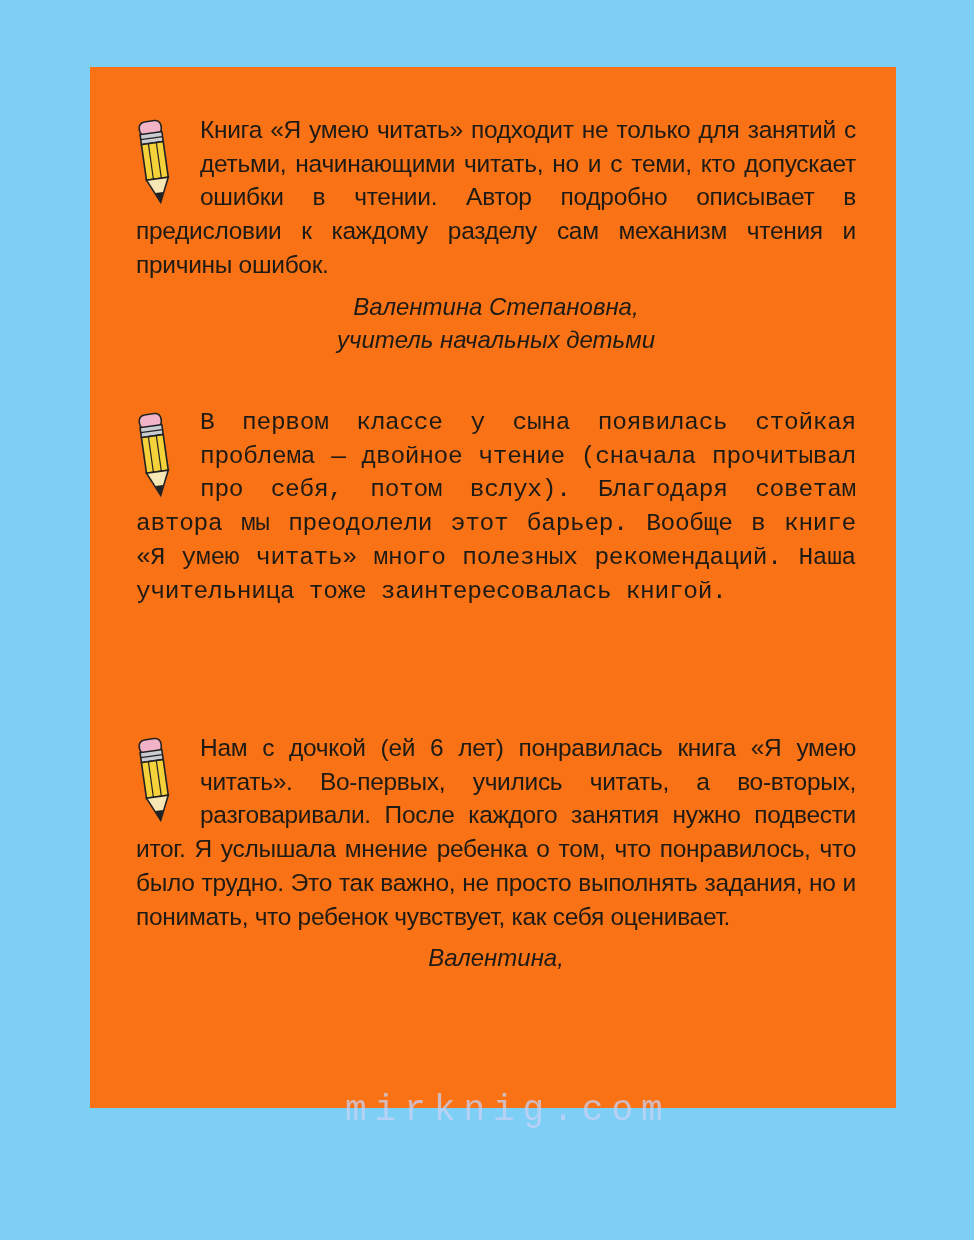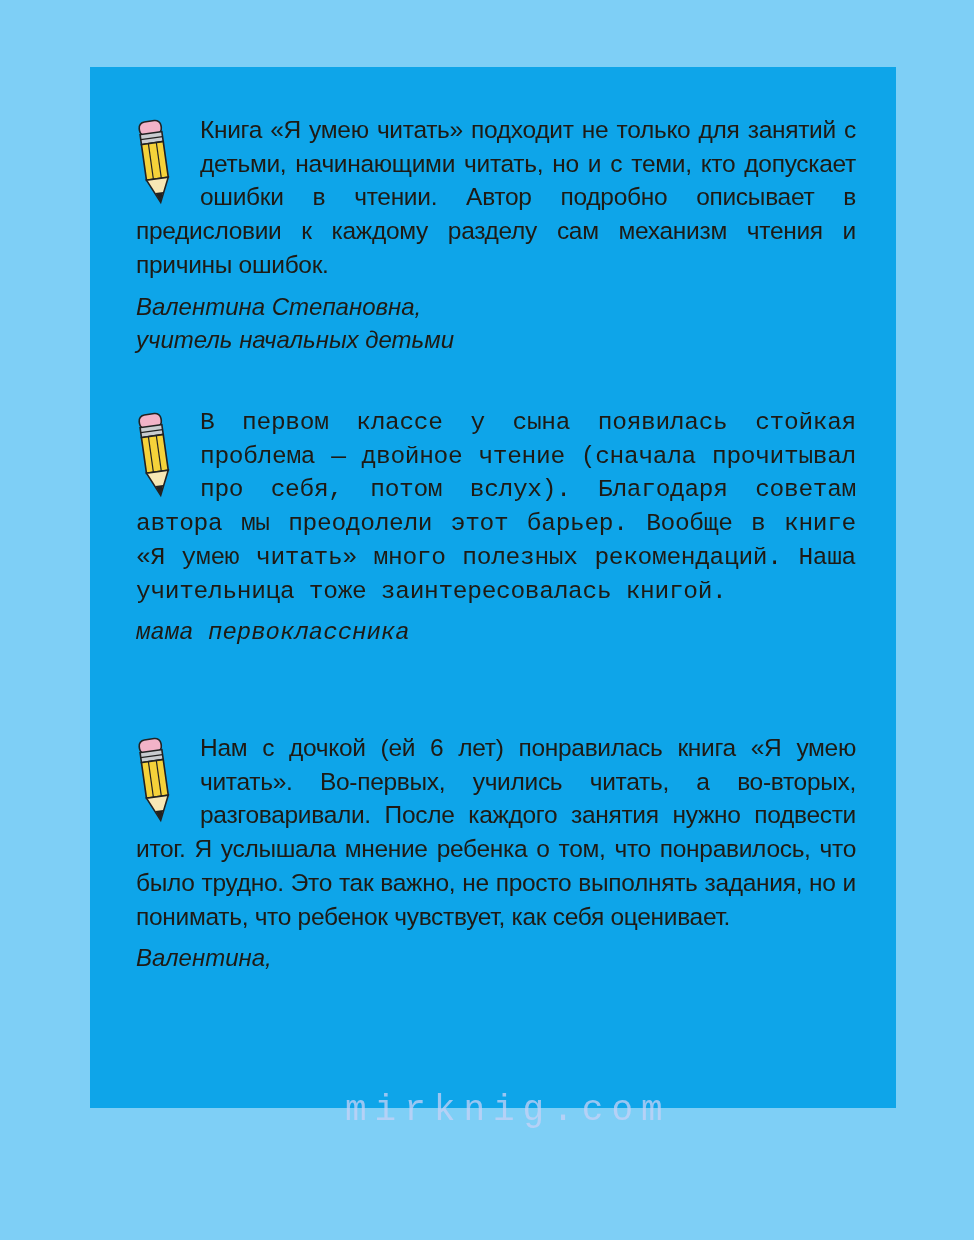--- a/index.html
+++ b/index.html
@@ -13,21 +13,21 @@
       position: relative;
       overflow: hidden;
       font-family: "Liberation Sans", sans-serif;
     }
     .page {
       position: absolute;
       left: 90px;
       top: 67px;
       width: 806px;
       height: 1041px;
-      background: #0ea5e9;
+      background: #f97316;
     }
     .review {
       position: absolute;
       left: 46px;
       width: 720px;
     }
     .review-text {
       font-size: 24.5px;
       line-height: 33.7px;
       color: #1e1a14;
@@ -41,21 +41,21 @@
       height: 96px;
     }
     .pencil {
       position: absolute;
       left: 0;
       top: 6px;
       width: 36px;
       height: 86px;
     }
     .author {
-      text-align: left;
+      text-align: center;
       font-style: italic;
       font-size: 24px;
       line-height: 33px;
       color: #1e1a14;
       margin-top: 8px;
     }
     .author div { display: block; }
     .watermark {
       position: absolute;
       left: 345px;
@@ -99,21 +99,20 @@
         <line x1="8" y1="19" x2="30" y2="19" stroke="#222" stroke-width="1.2"></line>
         <rect x="8" y="24" width="22" height="36" fill="#f5d23a" stroke="#222" stroke-width="1.6"></rect>
         <line x1="15" y1="24" x2="15" y2="60" stroke="#222" stroke-width="1.2"></line>
         <line x1="23" y1="24" x2="23" y2="60" stroke="#222" stroke-width="1.2"></line>
         <polygon points="8,60 30,60 19,84" fill="#f7e7b5" stroke="#222" stroke-width="1.6"></polygon>
         <polygon points="15,74 23,74 19,84" fill="#222"></polygon>
       </g>
     </svg>
     <p class="review-text"><span class="float-pad"></span><span>В первом классе у сына появилась стойкая проблема — двойное чтение (сначала прочитывал про себя, потом вслух). Благодаря советам автора мы преодолели этот барьер. Вообще в книге «Я умею читать» много полезных рекомендаций. Наша учительница тоже заинтересовалась книгой.</span></p>
     <div class="author">
-      <div>мама первоклассника</div>
     </div>
   </div>
 
   <div class="review" style="top:664px;">
     <svg class="pencil" viewBox="0 0 36 86">
       <g transform="rotate(-8 18 43)">
         <rect x="8" y="2" width="22" height="14" rx="6" fill="#f2b3c8" stroke="#222" stroke-width="1.6"></rect>
         <rect x="8" y="14" width="22" height="10" fill="#c9ccd0" stroke="#222" stroke-width="1.6"></rect>
         <line x1="8" y1="19" x2="30" y2="19" stroke="#222" stroke-width="1.2"></line>
         <rect x="8" y="24" width="22" height="36" fill="#f5d23a" stroke="#222" stroke-width="1.6"></rect>

